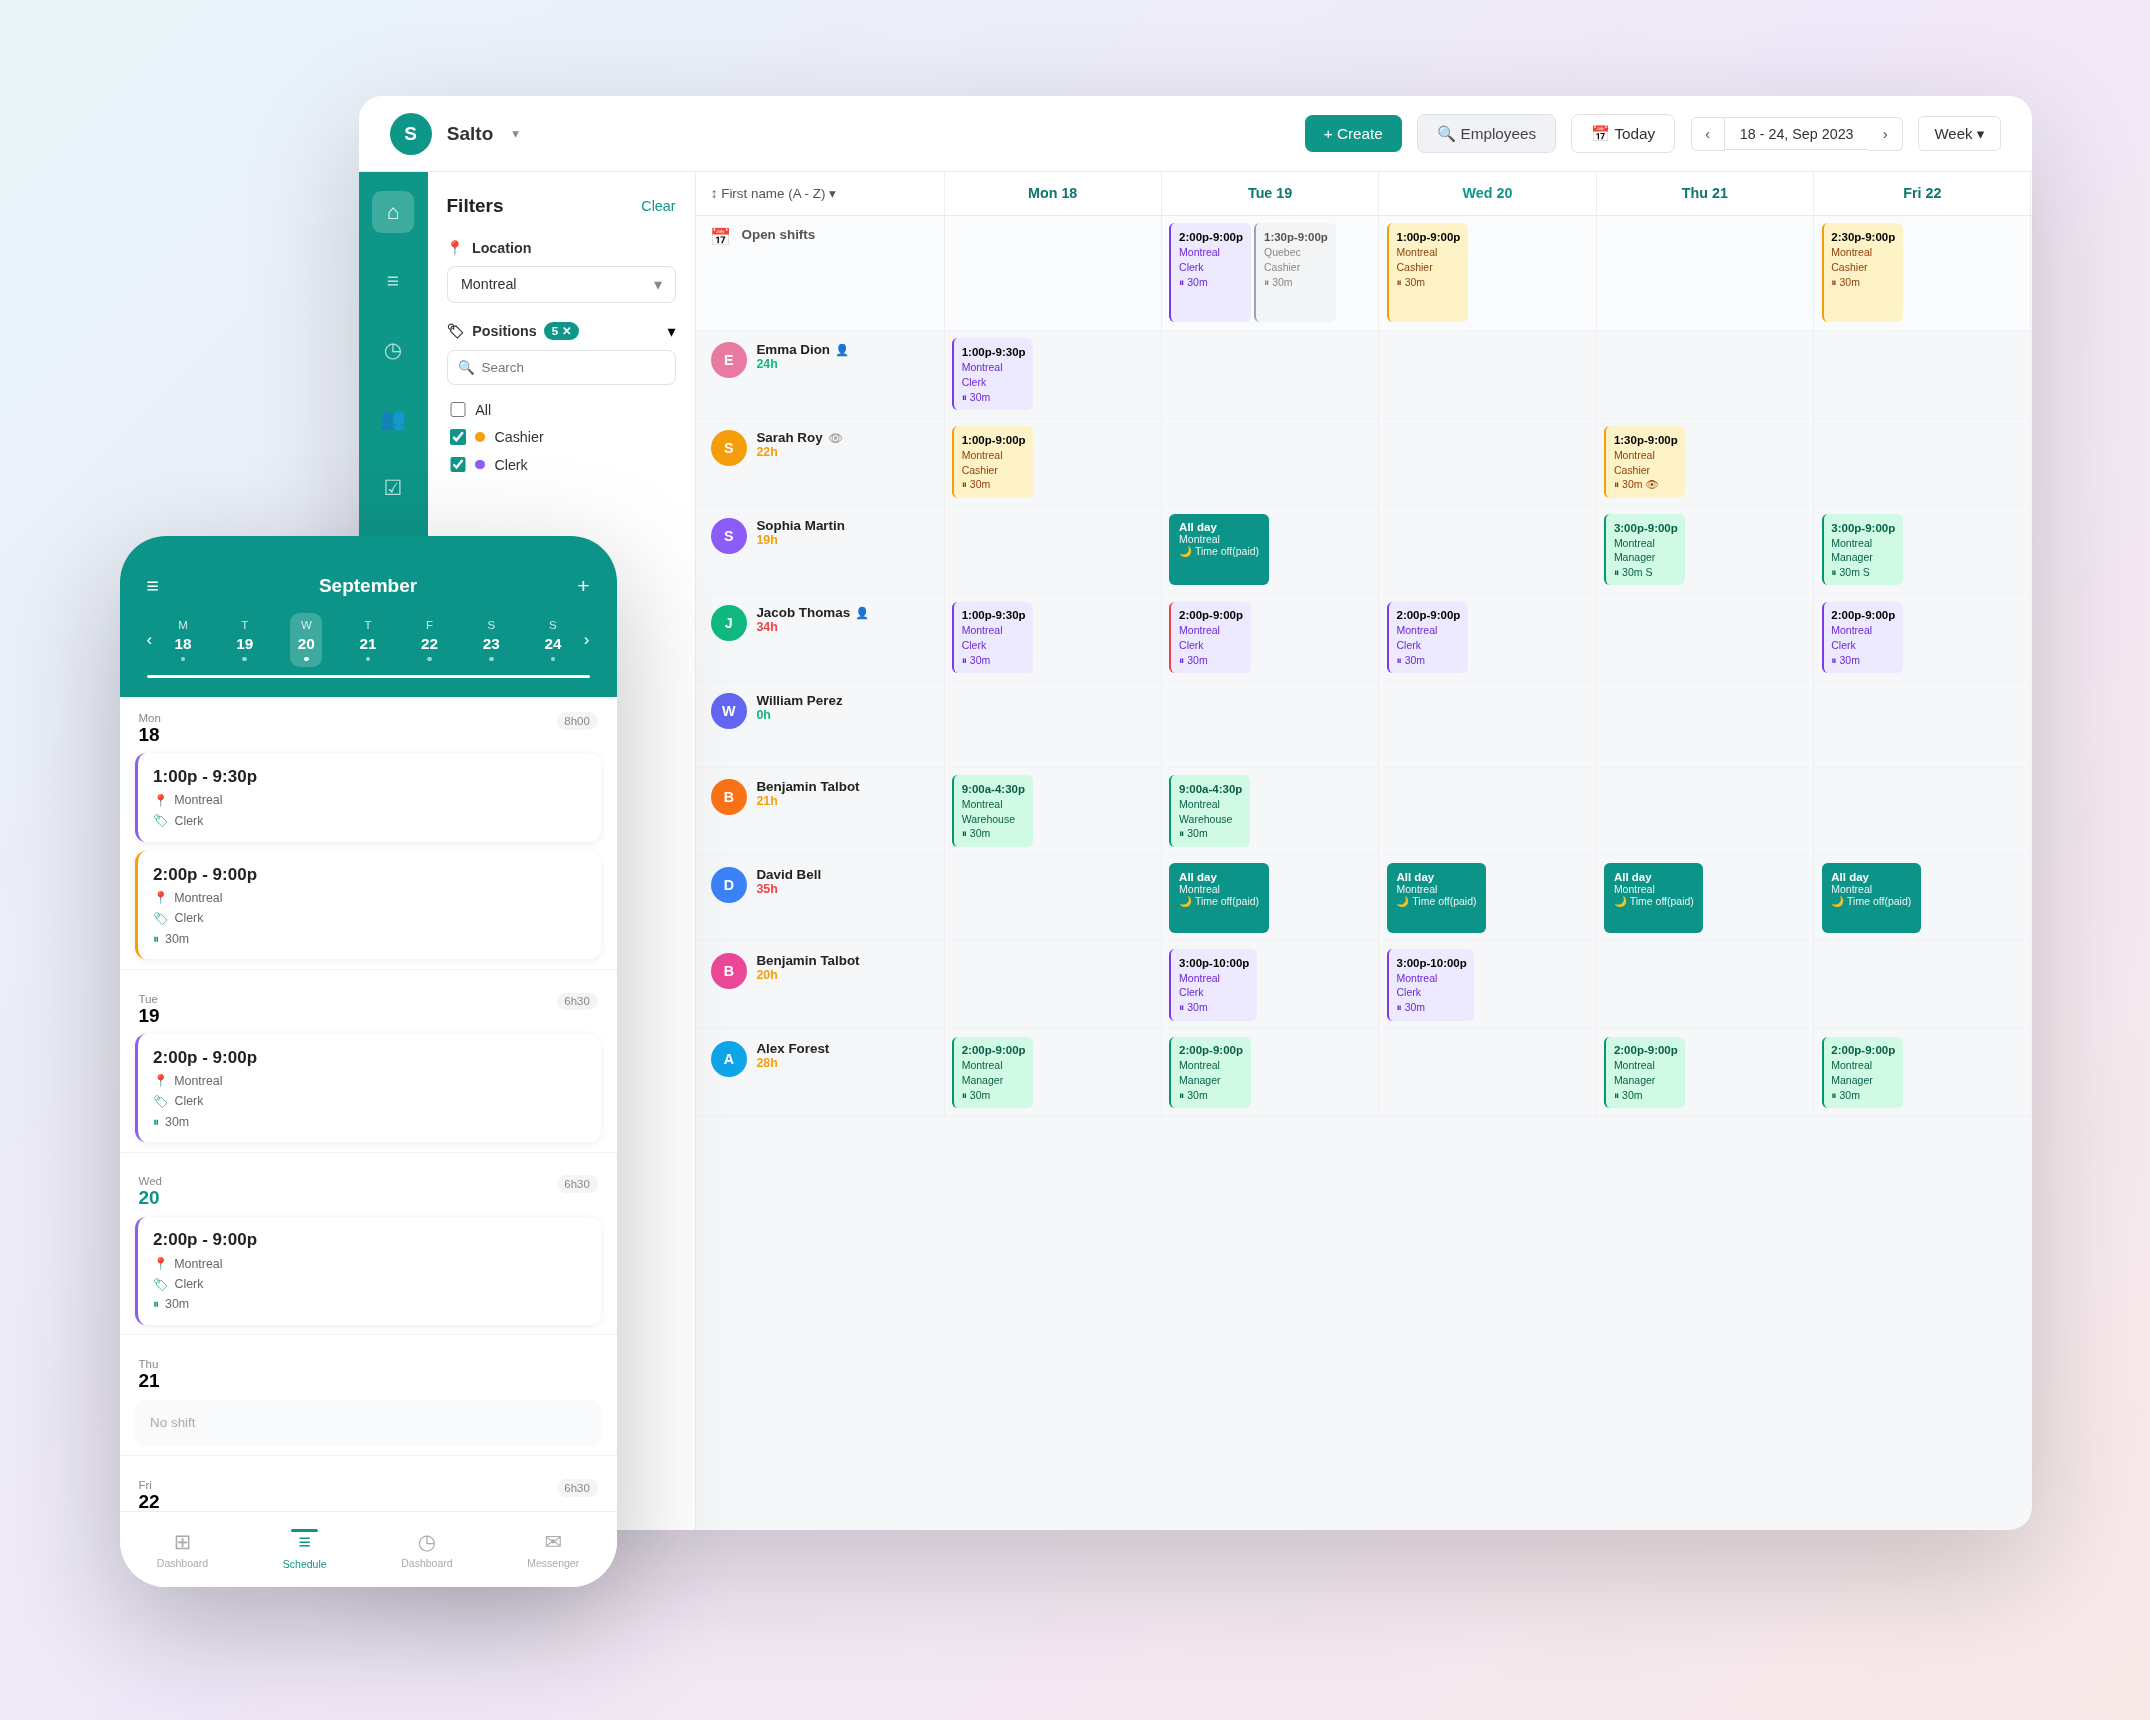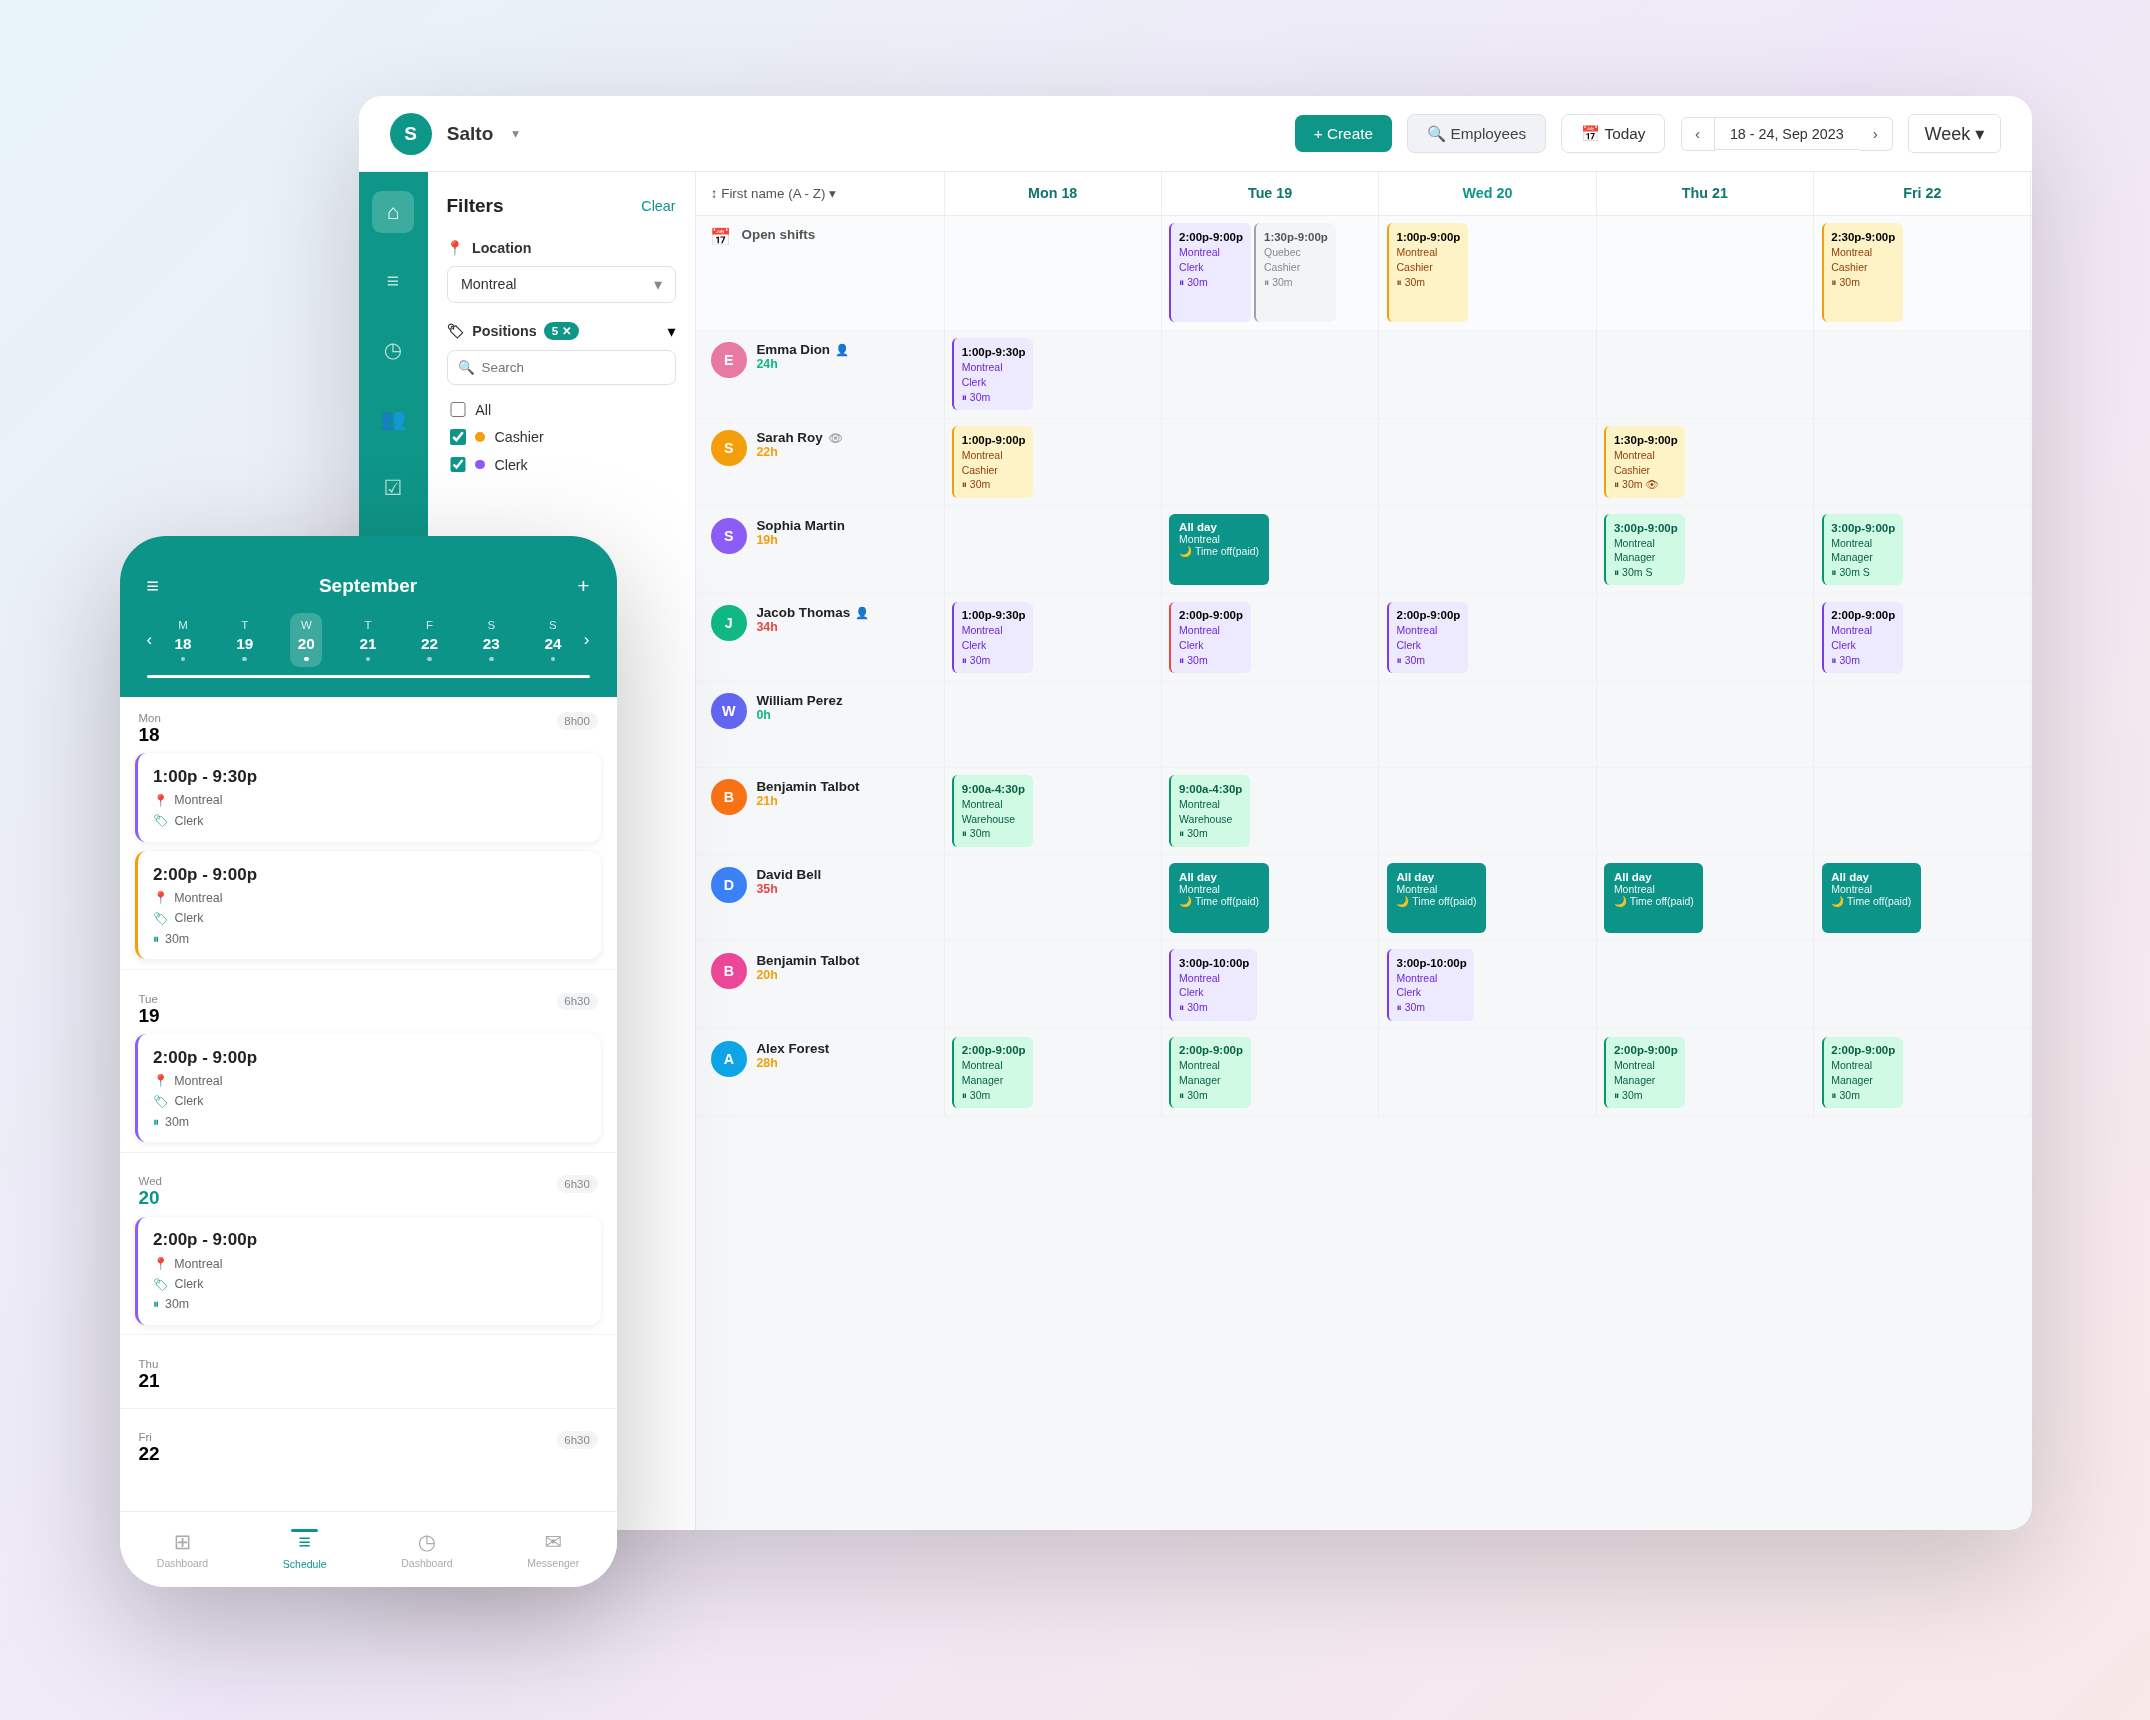--- a/index.html
+++ b/index.html
@@ -83,21 +83,21 @@
     }
     .nav-arrow:first-child { border-radius: 5.7px 0 0 5.7px; }
     .nav-arrow:last-child { border-radius: 0 5.7px 5.7px 0; border-left: none; }
     .date-range-badge {
       padding: 7.6px 15.3px; border: 1px solid #dde0e5; background: #fff;
       border-left: none; border-right: none;
       font-size: 14.3px; color: #333; white-space: nowrap;
     }
     .week-btn {
       padding: 7.6px 15.3px; background: #fff; border: 1px solid #dde0e5;
-      border-radius: 5.7px; font-size: 18px; color: #333; cursor: pointer;
+      border-radius: 5.7px; font-size: 15px; color: #333; cursor: pointer;
       display: flex; align-items: center; gap: 5.7px;
     }
 
     
     .main-content {
       display: flex;
       flex: 1;
       overflow: hidden;
     }
 
@@ -954,20 +954,21 @@
 
       <div class="divider-line"></div>
 
       <div class="mobile-day-section">
         <div class="mobile-day-header">
           <div class="mobile-day-num-big">
             <span class="day-name">Thu</span>
             <span class="day-num">21</span>
           </div>
         </div>
+        <div class="mobile-no-shift">No shift</div>
       </div>
 
       <div class="divider-line"></div>
 
       <div class="mobile-day-section">
         <div class="mobile-day-header">
           <div class="mobile-day-num-big">
             <span class="day-name">Fri</span>
             <span class="day-num">22</span>
           </div>

